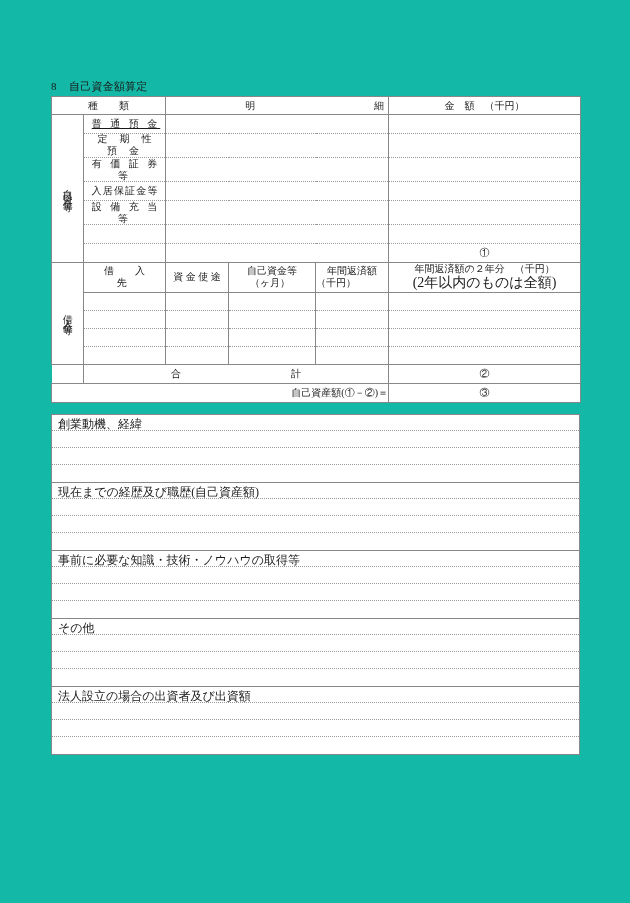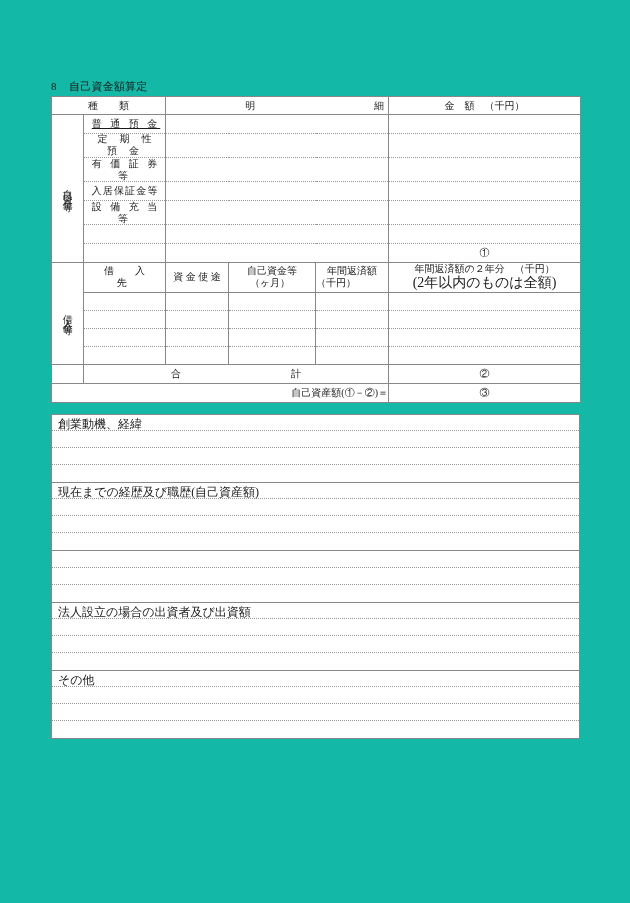--- a/index.html
+++ b/index.html
@@ -328,34 +328,35 @@
     </div>
 
     <div class="note-block">
       <div class="note-label">現在までの経歴及び職歴(自己資産額)</div>
       <div class="note-line"></div>
       <div class="note-line"></div>
       <div class="note-line last"></div>
     </div>
 
     <div class="note-block">
+      <div class="note-label">事前に必要な知識・技術・ノウハウの取得等</div>
+      <div class="note-line"></div>
+      <div class="note-line"></div>
+      <div class="note-line last"></div>
+    </div>
+
+    <div class="note-block">
+      <div class="note-label">その他</div>
       <div class="note-line"></div>
       <div class="note-line"></div>
       <div class="note-line last"></div>
     </div>
 
     <div class="note-block">
       <div class="note-label">法人設立の場合の出資者及び出資額</div>
       <div class="note-line"></div>
       <div class="note-line"></div>
       <div class="note-line last"></div>
     </div>
 
-    <div class="note-block">
-      <div class="note-label">その他</div>
-      <div class="note-line"></div>
-      <div class="note-line"></div>
-      <div class="note-line last"></div>
-    </div>
-
   </div>
 
 </div>
 
 </body></html>

